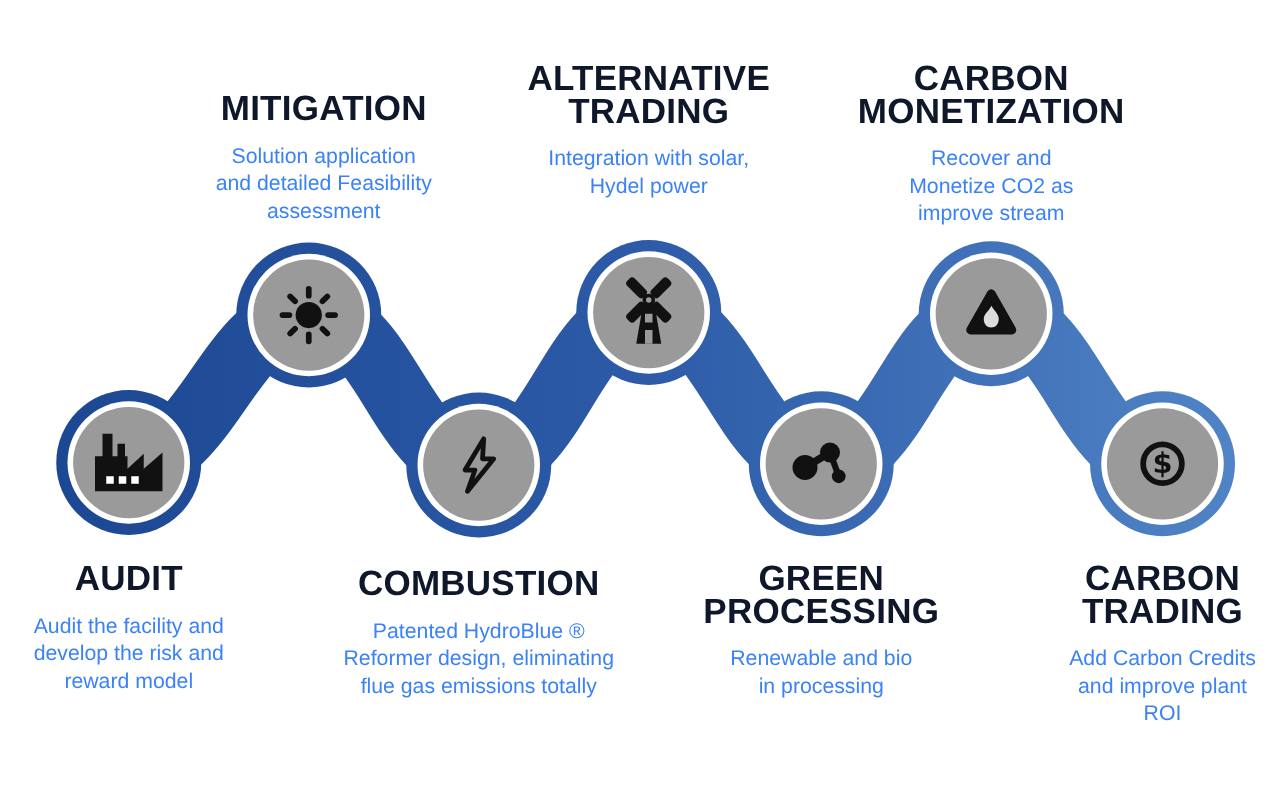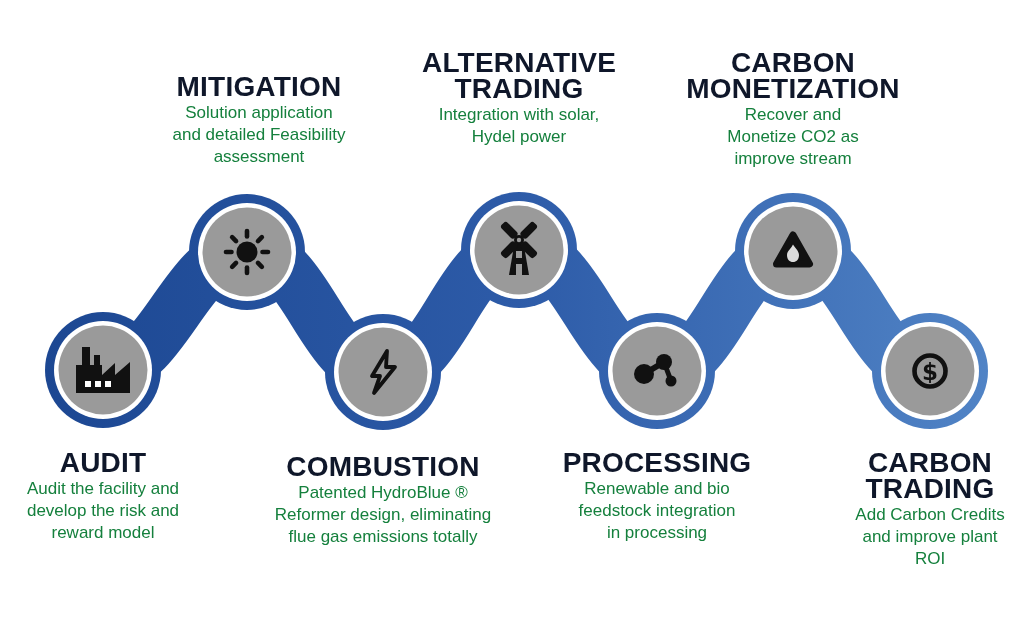--- a/index.html
+++ b/index.html
@@ -3,21 +3,21 @@
 <meta charset="utf-8">
 <style>
   html,body{margin:0;padding:0;background:#ffffff;overflow:hidden;}
   .stage{
     position:relative;width:1024px;height:634px;background:#ffffff;
     font-family:"Liberation Sans",sans-serif;
   }
   #chain-svg{position:absolute;left:0;top:0;width:1024px;height:634px;display:block;}
   .label{position:absolute;text-align:center;width:270px;}
   .label .title{font-size:28px;line-height:26px;font-weight:700;letter-spacing:.2px;color:#0f172a;}
-  .label .desc{font-size:17px;line-height:22px;color:#15803d;margin-top:2px;}
+  .label .desc{font-size:17px;line-height:22px;color:#3b82f6;margin-top:14px;}
   .label span{display:block;}
 </style>
 </head>
 <body>
 
 <div class="stage">
   <svg id="chain-svg" viewBox="0 0 1024 634" xmlns="http://www.w3.org/2000/svg">
 <defs>
   <linearGradient id="chainGrad" gradientUnits="userSpaceOnUse" x1="40" y1="0" x2="995" y2="0">
     <stop offset="0" stop-color="#1c4792"></stop>
@@ -166,25 +166,25 @@
           <span>ALTERNATIVE</span>
           <span>TRADING</span>
         </div>
         <div class="desc">
           <span>Integration with solar,</span>
           <span>Hydel power</span>
         </div>
       </div>
       <div class="label" style="left: 522px; top: 450px;">
         <div class="title">
+          <span>GREEN</span>
           <span>PROCESSING</span>
         </div>
         <div class="desc">
           <span>Renewable and bio</span>
-          <span>feedstock integration</span>
           <span>in processing</span>
         </div>
       </div>
       <div class="label" style="left: 658px; top: 50px;">
         <div class="title">
           <span>CARBON</span>
           <span>MONETIZATION</span>
         </div>
         <div class="desc">
           <span>Recover and</span>

